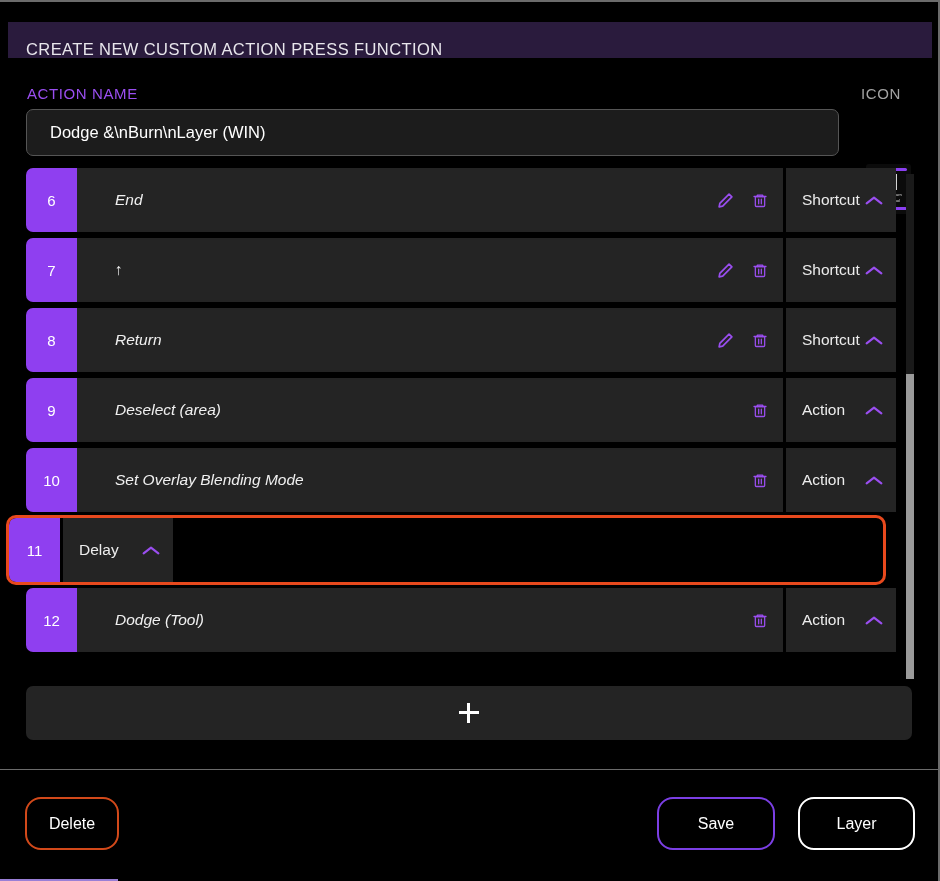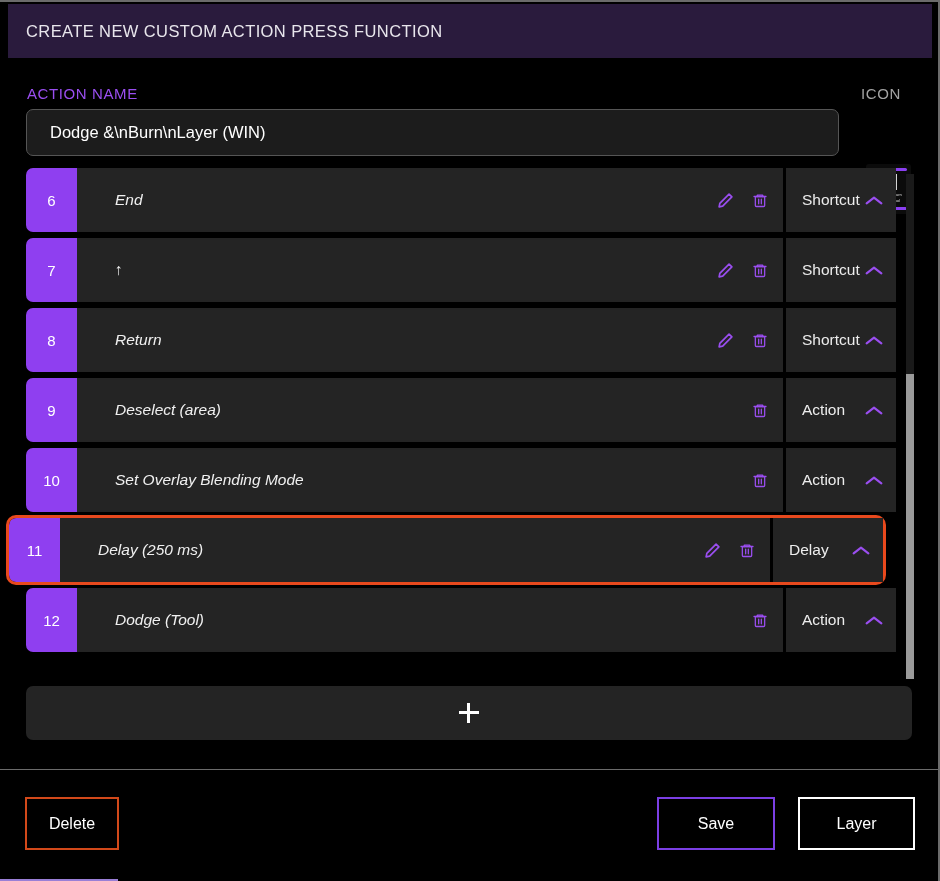--- a/index.html
+++ b/index.html
@@ -19,21 +19,21 @@
     background: #000000;
     border-right: 2px solid #6b6b6b;
     border-top: 2px solid #6b6b6b;
     overflow: hidden;
   }
 
   
   .titlebar {
     position: absolute;
     left: 8px;
-    top: 2px;
+    top: 20px;
     width: 924px;
     height: 54px;
     background: #2a1b3d;
     display: flex;
     align-items: center;
     padding-left: 18px;
   }
   .titlebar-text {
     color: #e8e6ec;
     font-size: 16.5px;
@@ -313,21 +313,21 @@
     position: absolute;
     left: 0;
     top: 768px;
     width: 940px;
     height: 113px;
     background: #000000;
   }
   .btn {
     position: absolute;
     height: 53px;
-    border-radius: 0;
+    border-radius: 16px;
     background: #000000;
     color: #ffffff;
     font-size: 16px;
     font-family: "Liberation Sans", sans-serif;
     display: flex;
     align-items: center;
     justify-content: center;
     cursor: pointer;
   }
   .btn-delete { left: 25px; top: 27px; width: 94px; border: 2px solid #d2491a; }
@@ -501,38 +501,20 @@
               <span class="step-type-label">Action</span>
               <span class="chev">
                 <svg width="18" height="11" viewBox="0 0 22 13" fill="none" stroke="#9a4ef0" stroke-width="2.6" stroke-linecap="round" stroke-linejoin="round">
                   <path d="M2 10L11 3l9 7"></path>
                 </svg>
               </span>
             </div>
           </div>
           <div class="step-row selected">
             <div class="step-num">11</div>
-            <div class="step-main">
-              <span class="step-label">Delay (250 ms)</span>
-              <span class="step-icons">
-                <span class="icon-btn">
-                  <svg width="17" height="17" viewBox="0 0 24 24" fill="none" stroke="#9a4ef0" stroke-width="2.4" stroke-linecap="round" stroke-linejoin="round">
-                    <path d="M17 3l4 4L8 20l-5 1 1-5z"></path>
-                  </svg>
-                </span>
-                <span class="icon-btn">
-                  <svg width="16" height="17" viewBox="0 0 24 24" fill="none" stroke="#9a4ef0" stroke-width="1.9" stroke-linecap="round" stroke-linejoin="round">
-                    <path d="M3 6h18"></path>
-                    <path d="M8 6V4h8v2"></path>
-                    <rect x="5" y="6" width="14" height="15" rx="1.5"></rect>
-                    <path d="M10 10v7M14 10v7"></path>
-                  </svg>
-                </span>
-              </span>
-            </div>
             <div class="step-type">
               <span class="step-type-label">Delay</span>
               <span class="chev">
                 <svg width="18" height="11" viewBox="0 0 22 13" fill="none" stroke="#9a4ef0" stroke-width="2.6" stroke-linecap="round" stroke-linejoin="round">
                   <path d="M2 10L11 3l9 7"></path>
                 </svg>
               </span>
             </div>
           </div>
           <div class="step-row">

